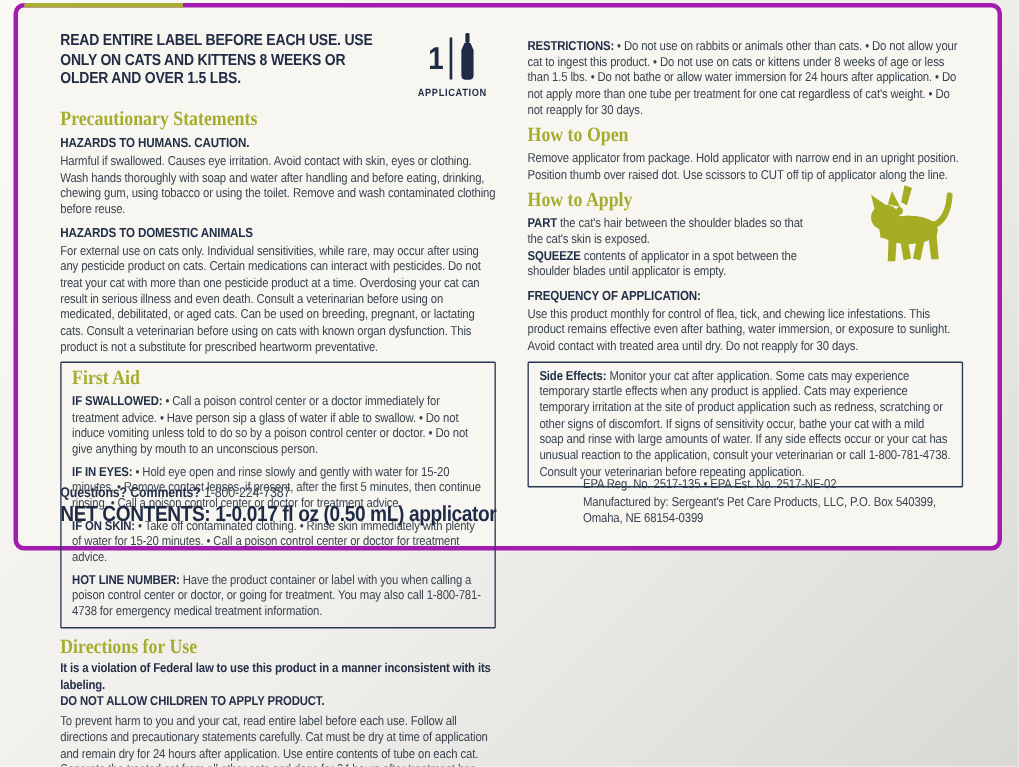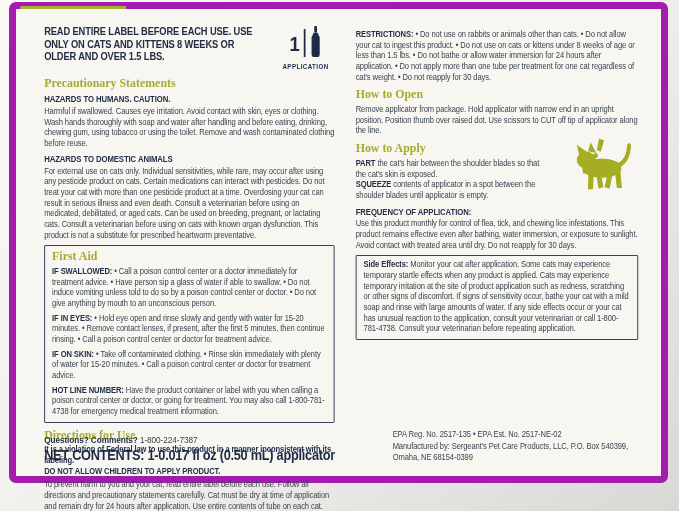--- a/index.html
+++ b/index.html
@@ -3,22 +3,22 @@
 <meta charset="utf-8">
 <style>
   html,body{margin:0;padding:0;}
   body{
     width:679px;height:511px;overflow:hidden;position:relative;
     background:linear-gradient(135deg,#fbfaf7 0%,#efeeea 55%,#d9d8d4 100%);
     font-family:"Liberation Sans",sans-serif;
     -webkit-font-smoothing:antialiased;
   }
   .label{
-    position:absolute;left:9px;top:2px;width:659px;height:481px;
-    box-sizing:border-box;border:7px solid #a21caf;border-radius:7px;
+    position:absolute;left:9px;top:2px;width:659px;height:365px;
+    box-sizing:border-box;border:3px solid #a21caf;border-radius:7px;
     background:#f7f6f1;
   }
   .accent-top{
     position:absolute;top:-3px;left:4px;width:106px;height:3px;
     background:#a9af33;border-radius:2px 0 0 2px;
   }
   .condense{
     position:absolute;inset:0;
     width:113.6%;height:100%;
     transform:scaleX(0.88);transform-origin:0 0;

